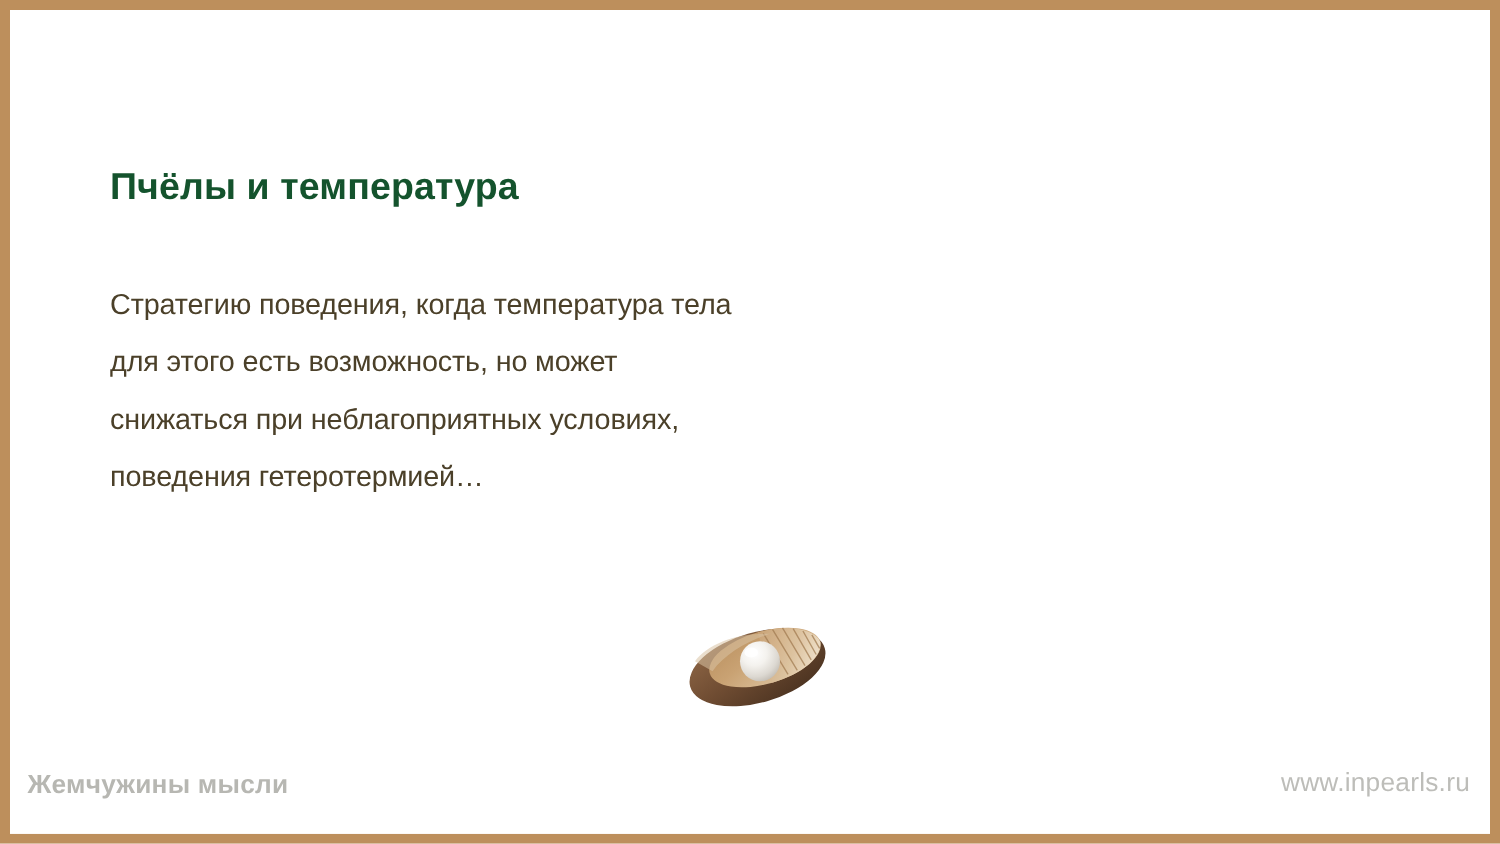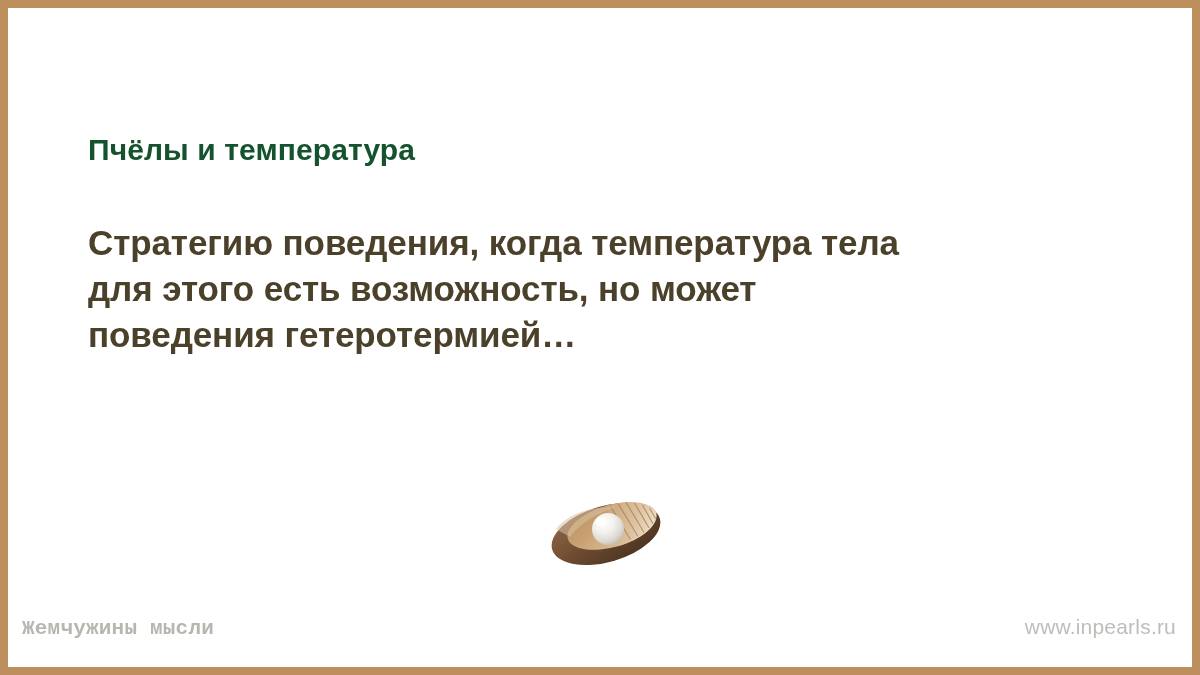--- a/index.html
+++ b/index.html
@@ -46,22 +46,22 @@
     color: #14532d;
     letter-spacing: 0.1px;
     white-space: nowrap;
   }
 
   #quote-body {
     position: absolute;
     left: 80px;
     top: 212px;
     width: 1030px;
-    font-size: 35px;
-    font-weight: bold;
+    font-size: 23px;
+    font-weight: normal;
     line-height: 46px;
     color: #4b4029;
     letter-spacing: -0.1px;
   }
   #quote-body .line {
     display: block;
     white-space: nowrap;
   }
 
   
@@ -81,21 +81,20 @@
   
   #footer-brand {
     position: absolute;
     left: 14px;
     bottom: 27px;
     font-size: 21px;
     font-weight: bold;
     color: #b7b7b2;
     letter-spacing: 0.2px;
     white-space: nowrap;
-    font-family: Liberation Mono, monospace;
   }
   #footer-site {
     position: absolute;
     right: 16px;
     bottom: 28px;
     font-size: 21px;
     color: #bdbdb9;
     letter-spacing: 0.2px;
     white-space: nowrap;
     margin-top: 24px;
@@ -105,20 +104,21 @@
 <body>
 
 <div id="slide">
   <div id="canvas">
 
     <div id="quote-title">Пчёлы и температура</div>
 
     <div id="quote-body">
       <span class="line">Стратегию поведения, когда температура тела</span>
       <span class="line">для этого есть возможность, но может</span>
+      <span class="line">снижаться при неблагоприятных условиях,</span>
       <span class="line">поведения гетеротермией…</span>
     </div>
 
     <div id="shell-figure">
       <svg viewBox="0 0 126 74" xmlns="http://www.w3.org/2000/svg">
         <defs>
           <linearGradient id="shellOuter" x1="0.1" y1="0.1" x2="0.8" y2="1">
             <stop offset="0%" stop-color="#8a6343"></stop>
             <stop offset="45%" stop-color="#6f4c32"></stop>
             <stop offset="100%" stop-color="#4a3220"></stop>

